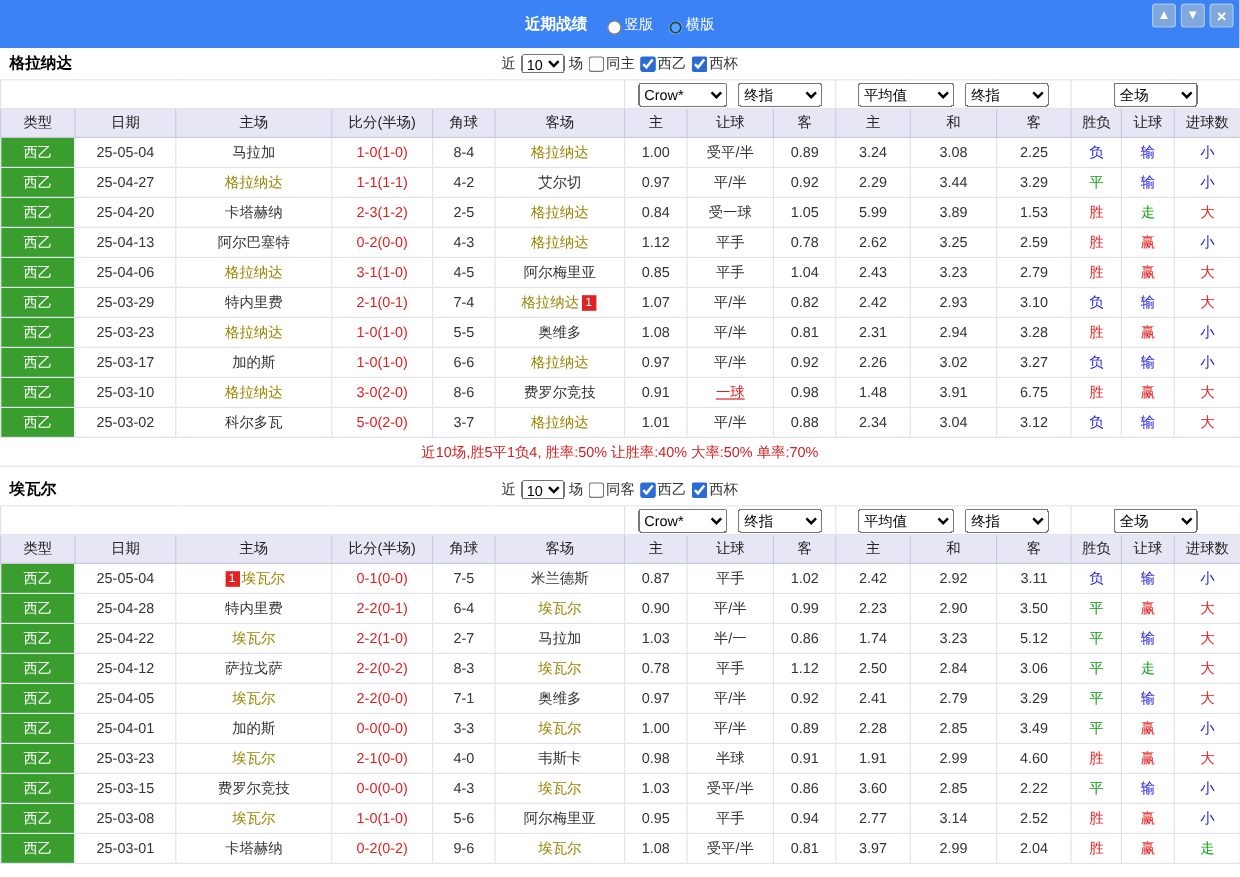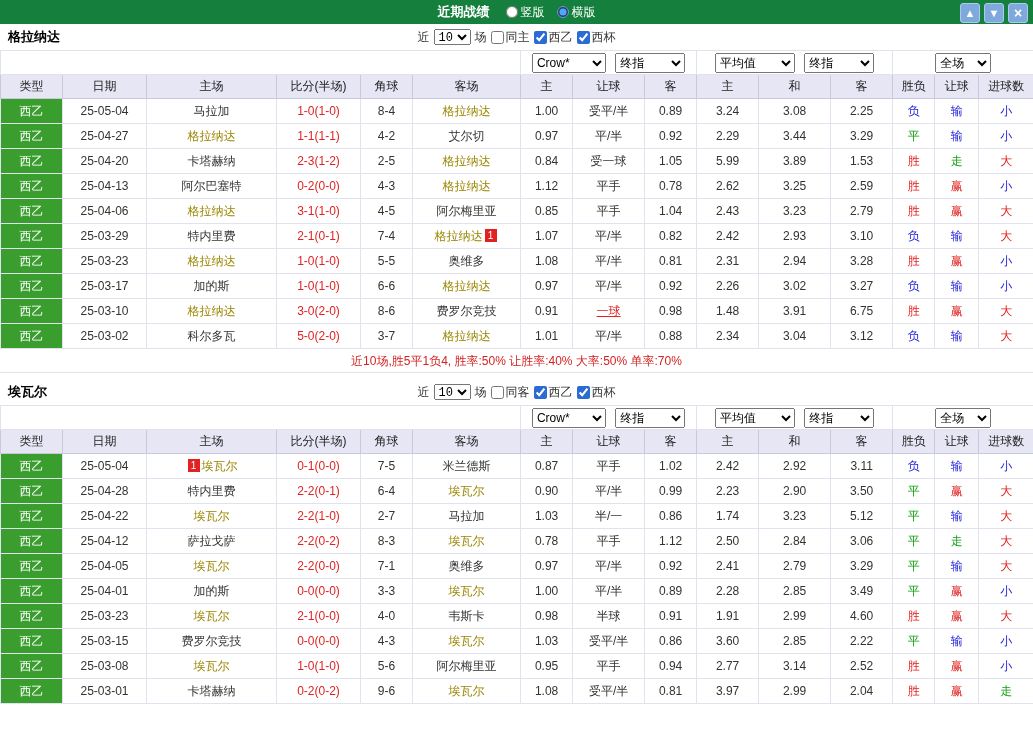--- a/index.html
+++ b/index.html
@@ -4,52 +4,52 @@
 <style>
   * { box-sizing: border-box; margin: 0; padding: 0; }
   html,body { background:#fff; }
   body {
     width: 1033px; height: 731px; overflow: hidden;
     font-family: "Liberation Sans", "DejaVu Sans", sans-serif;
     font-size: 12px; color: #333;
   }
   
   .topbar {
-    height: 24px; background: #15803d; color: #fff;
+    height: 40px; background: #3b82f6; color: #fff;
     display: flex; align-items: center; justify-content: center;
     position: relative;
   }
   .topbar .title { font-weight: bold; font-size: 13px; margin-right: 16px; }
   .topbar .radio-group { display: flex; align-items: center; gap: 12px; }
-  .topbar label { display: inline-flex; align-items: center; gap: 3px; cursor: pointer; }
+  .topbar label { display: inline-flex; align-items: flex-end; gap: 3px; cursor: pointer; }
   .topbar input[type=radio] { width: 12px; height: 12px; accent-color: #4da6ff; }
   .topbar-buttons { position: absolute; right: 5px; top: 3px; display: flex; gap: 4px; }
   .tb-btn {
     width: 20px; height: 20px; background: #7fa9dd; border: 1px solid #adc9ec;
     border-radius: 3px; color: #fff; font-size: 11px; line-height: 18px;
     text-align: center; cursor: pointer; font-weight: bold;
   }
   .tb-btn.close { font-size: 14px; }
   
   .panel + .panel { margin-top: 6px; }
   .filter-row { height: 26px; position: relative; display: flex; align-items: center; background:#fff; }
   .team-title { position: absolute; left: 8px; font-weight: bold; font-size: 13px; color: #000; }
   .filters { position: absolute; left: 50%; transform: translateX(-50%); display: flex; align-items: center; gap: 4px; white-space: nowrap; }
-  .filters select { height: 16px; font-size: 12px; font-family: Liberation Mono, monospace; }
+  .filters select { height: 16px; font-size: 12px; }
   .cb { display: inline-flex; align-items: center; gap: 2px; cursor: pointer; }
   .cb input { width: 13px; height: 13px; accent-color: #2b6bd4; }
   
   table { width: 1033px; border-collapse: collapse; table-layout: fixed; }
   thead .selects-row td {
     height: 24px; text-align: center; background: #fff;
     border: 1px solid #e2e2ee; padding: 1px 0;
   }
   thead .selects-row select { height: 20px; font-size: 12px; margin: 0 3px; }
   .sel-company { width: 74px; } .sel-stage { width: 70px; }
-  .sel-avg { width: 80px; } .sel-scope { width: 56px; }
+  .sel-avg { width: 80px; } .sel-scope { width: 70px; }
   thead .labels-row th {
     height: 24px; background: #e6e6f5; border: 1px solid #c9c9dd;
     font-weight: normal; color: #222; text-align: center; font-size: 12px;
   }
   tbody td {
     height: 25px; border: 1px solid #e2e2ee; text-align: center;
     color: #333; overflow: hidden; white-space: nowrap;
   }
   td.league { background: #3a9e2f; color: #fff; }
   td.score { color: #e02222; }

